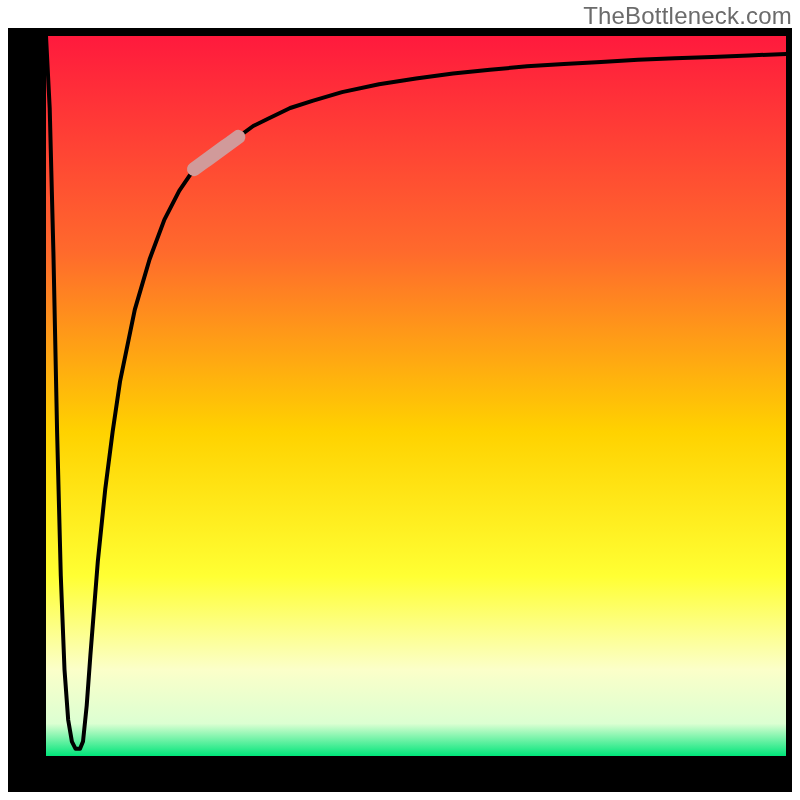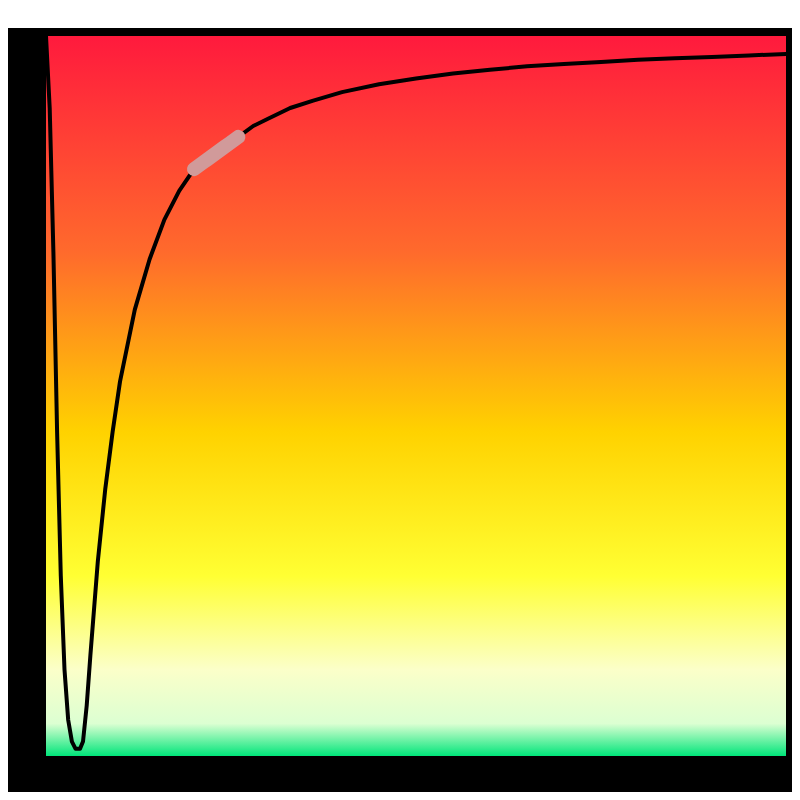--- a/index.html
+++ b/index.html
@@ -46,20 +46,21 @@
   .plot-area svg {
     display: block;
     width: 740px;
     height: 720px;
   }
 </style>
 </head>
 <body>
 <div class="frame">
 
+  <div class="watermark">TheBottleneck.com</div>
 
   <div class="chart-outer">
     <div class="plot-area">
       <svg id="plot-svg" viewBox="0 0 740 720" preserveAspectRatio="none">
         <defs>
           <linearGradient id="bg-grad" x1="0" y1="0" x2="0" y2="1">
 
           <stop offset="0.00%" stop-color="#ff1a3d"></stop>
               <stop offset="30.00%" stop-color="#ff6a2c"></stop>
               <stop offset="55.00%" stop-color="#ffd200"></stop>

